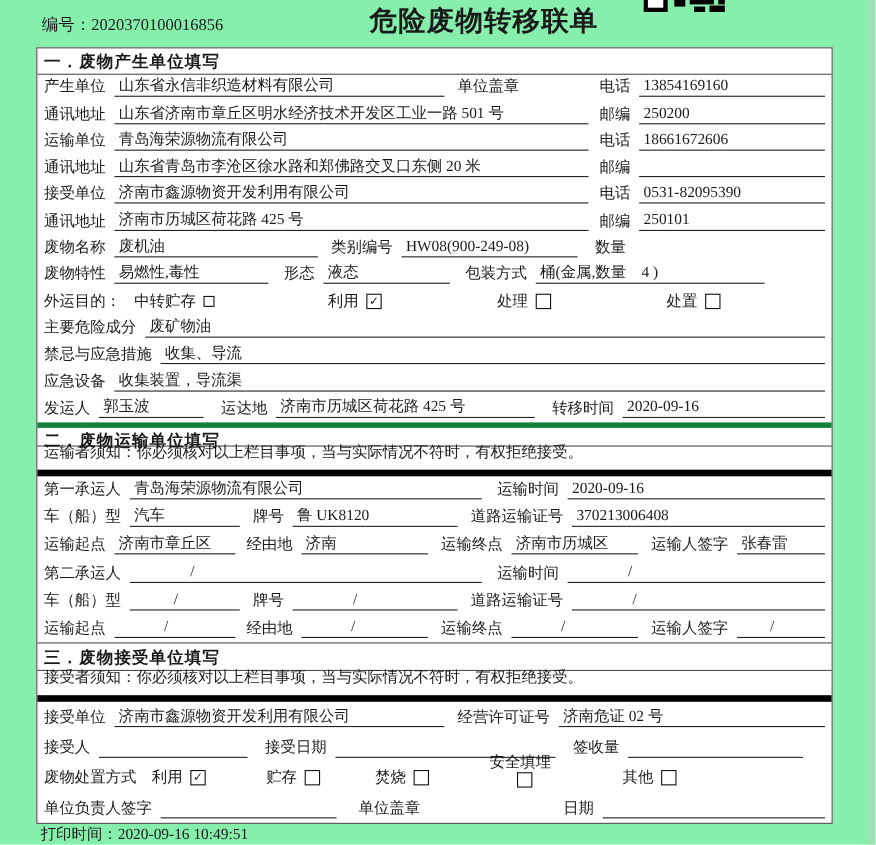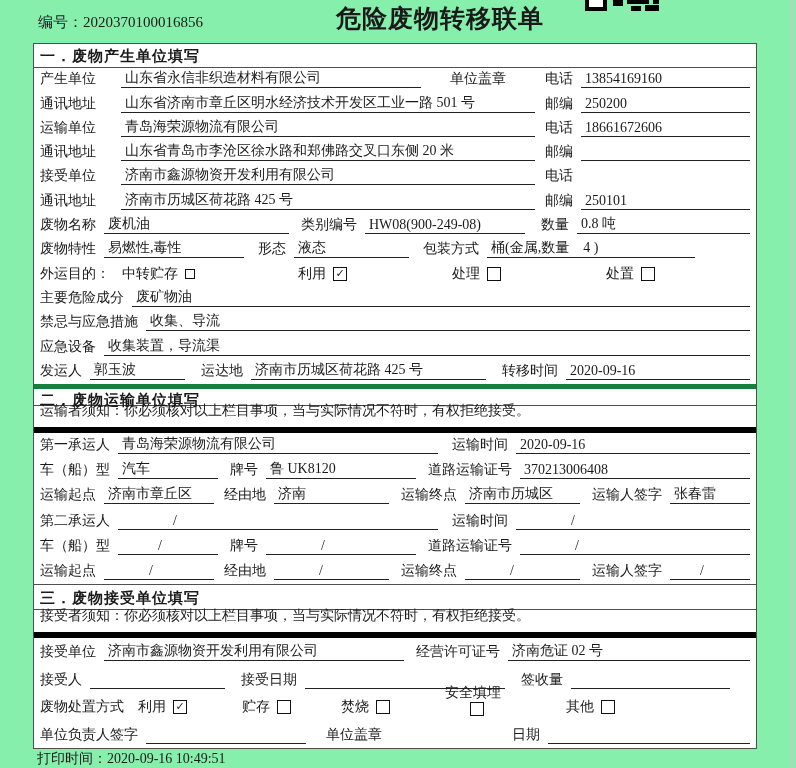--- a/index.html
+++ b/index.html
@@ -29,21 +29,21 @@
     white-space:nowrap;
   }
   .rA{height:24.3px;} .rB{height:25.2px;} .rC{height:27.4px;}
   .notice-row{height:27px;border-bottom:6px solid #000000;align-items:flex-end;padding-bottom:7px;}
   .lbl{flex:0 0 auto;}
   .fld{
     border-bottom:1px solid #222;padding:0 4px;margin-left:8px;
     box-sizing:border-box;overflow:hidden;flex:0 0 auto;
   }
   .grow{flex:1 1 auto;}
-  .lg{display:flex;flex:0 0 505px;align-items:flex-end;white-space:nowrap;gap:17px;}
+  .lg{display:flex;flex:0 0 505px;align-items:flex-end;white-space:nowrap;}
   .rg{display:flex;flex:1 1 auto;align-items:flex-end;white-space:nowrap;}
   .opt{display:flex;align-items:center;flex:0 0 auto;}
   .cb{
     display:inline-block;width:12px;height:12px;border:1px solid #111;margin-left:7px;
     line-height:12px;text-align:center;font-size:11px;font-family:"DejaVu Sans",sans-serif;
   }
   .cb-sm{width:8px;height:8px;line-height:8px;font-size:8px;}
   .slash{padding-left:55px;}
   .print-line{position:absolute;left:37px;top:750px;font-size:14px;white-space:nowrap;}
 </style>
@@ -117,41 +117,41 @@
       </div>
     </div>
 
     <div class="row rA">
       <div class="lg">
         <span class="lbl">接受单位</span>
         <span class="fld grow" style="margin-right:10px;">济南市鑫源物资开发利用有限公司</span>
       </div>
       <div class="rg">
         <span class="lbl">电话</span>
+        <span class="fld grow">0531-82095390</span>
       </div>
     </div>
 
     <div class="row rA">
       <div class="lg">
         <span class="lbl">通讯地址</span>
         <span class="fld grow" style="margin-right:10px;">济南市历城区荷花路 425 号</span>
       </div>
       <div class="rg">
         <span class="lbl">邮编</span>
         <span class="fld grow">250101</span>
       </div>
     </div>
 
     <div class="row rA">
       <span class="lbl">废物名称</span>
       <span class="fld" style="width:185px;">废机油</span>
       <span class="lbl" style="margin-left:12px;">类别编号</span>
       <span class="fld" style="width:160px;">HW08(900-249-08)</span>
       <span class="lbl" style="margin-left:16px;">数量</span>
-      <span class="fld grow">0.8 吨</span>
     </div>
 
     <div class="row rA">
       <span class="lbl">废物特性</span>
       <span class="fld" style="width:140px;">易燃性,毒性</span>
       <span class="lbl" style="margin-left:14px;">形态</span>
       <span class="fld" style="width:115px;">液态</span>
       <span class="lbl" style="margin-left:14px;">包装方式</span>
       <span class="fld grow" style="margin-right:55px;">桶(金属,数量　4 )</span>
     </div>

